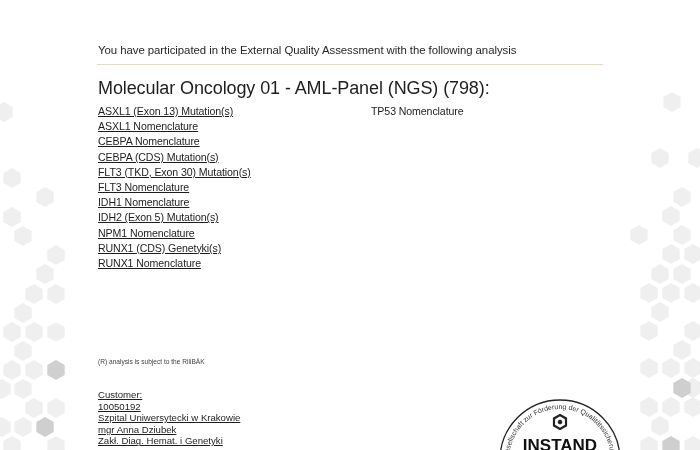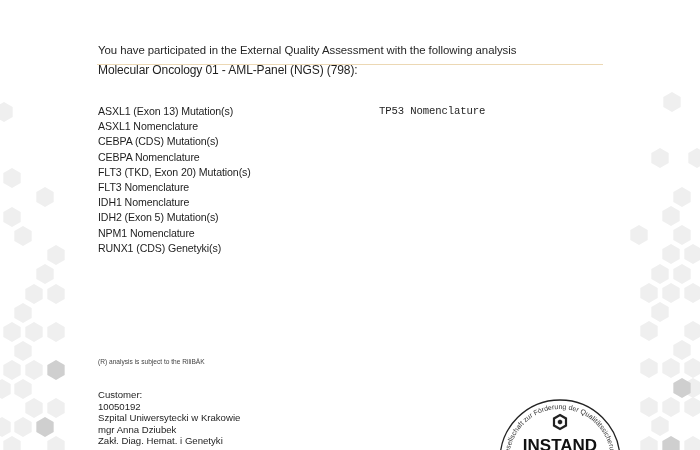--- a/index.html
+++ b/index.html
@@ -13,34 +13,34 @@
   .content { position: absolute; left: 0; top: 0; width: 636px; height: 450px; z-index: 1; border-radius: 24px; }
   .intro {
     position: absolute; left: 98px; top: 44px;
     font-size: 11.4px; color: #262626; letter-spacing: -0.05px;
   }
   .rule {
     position: absolute; left: 97px; top: 64px; width: 506px; height: 0;
     border-top: 1.4px solid #ecd8b4;
   }
   .title {
-    position: absolute; left: 98px; top: 63px;
-    font-size: 12px; color: #1e1e1e; letter-spacing: -0.1px;
+    position: absolute; left: 98px; top: 78px;
+    font-size: 18px; color: #1e1e1e; letter-spacing: -0.1px;
   }
-  .col1 { position: absolute; left: 98px; top: 104px; }
-  .col2 { position: absolute; left: 379px; top: 104px; font-family: Liberation Mono, monospace; }
+  .col1 { position: absolute; left: 98px; top: 104px; text-decoration: underline; }
+  .col2 { position: absolute; left: 371px; top: 104px; }
   .item {
     font-size: 10.6px; line-height: 15.2px; height: 15.2px;
     color: #1e1e1e; white-space: nowrap; letter-spacing: -0.1px;
   }
   .note {
     position: absolute; left: 98px; top: 358px;
     font-size: 6.6px; color: #444;
   }
-  .customer { position: absolute; left: 98px; top: 389px; }
+  .customer { position: absolute; left: 98px; top: 389px; text-decoration: underline; }
   .customer .line {
     font-size: 9.6px; line-height: 11.6px; color: #1e1e1e; white-space: nowrap;
   }
   .seal { position: absolute; left: 495px; top: 398px; width: 130px; height: 120px; }
 </style>
 </head>
 <body>
 
 <svg class="hex-layer" viewBox="0 0 700 450" xmlns="http://www.w3.org/2000/svg">
   <defs>
@@ -112,28 +112,29 @@
 
 <div class="content">
   <div class="intro">You have participated in the External Quality Assessment with the following analysis</div>
   <div class="rule"></div>
 
   <div class="title">Molecular Oncology 01 - AML-Panel (NGS) (798):</div>
 
   <div class="col1">
     <div class="item">ASXL1 (Exon 13) Mutation(s)</div>
     <div class="item">ASXL1 Nomenclature</div>
+    <div class="item">CEBPA Nomenclature</div>
     <div class="item">CEBPA (CDS) Mutation(s)</div>
-    <div class="item">CEBPA Nomenclature</div>
-    <div class="item">FLT3 (TKD, Exon 20) Mutation(s)</div>
+    <div class="item">FLT3 (TKD, Exon 30) Mutation(s)</div>
     <div class="item">FLT3 Nomenclature</div>
     <div class="item">IDH1 Nomenclature</div>
     <div class="item">IDH2 (Exon 5) Mutation(s)</div>
     <div class="item">NPM1 Nomenclature</div>
     <div class="item">RUNX1 (CDS) Genetyki(s)</div>
+    <div class="item">RUNX1 Nomenclature</div>
   </div>
 
   <div class="col2">
     <div class="item">TP53 Nomenclature</div>
   </div>
 
   <div class="note">(R) analysis is subject to the RiliBÄK</div>
 
   <div class="customer">
     <div class="line">Customer:</div>

